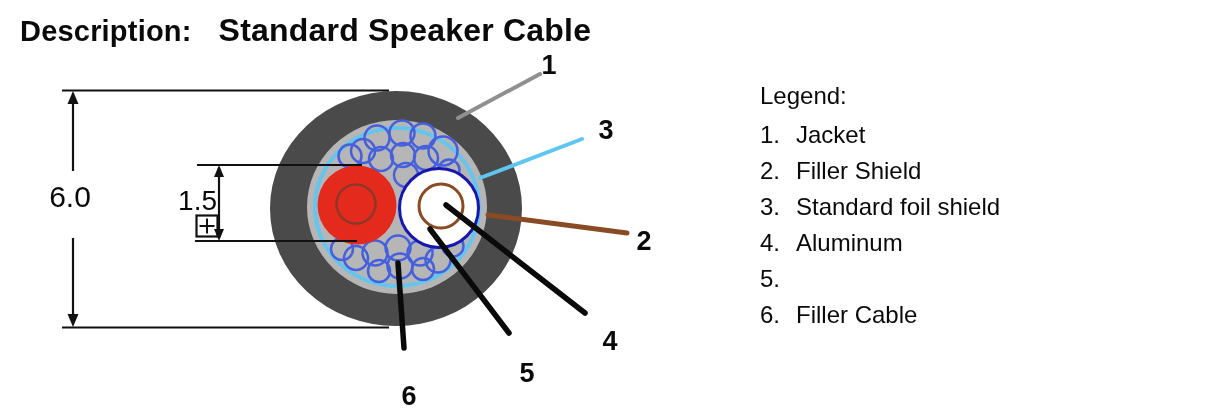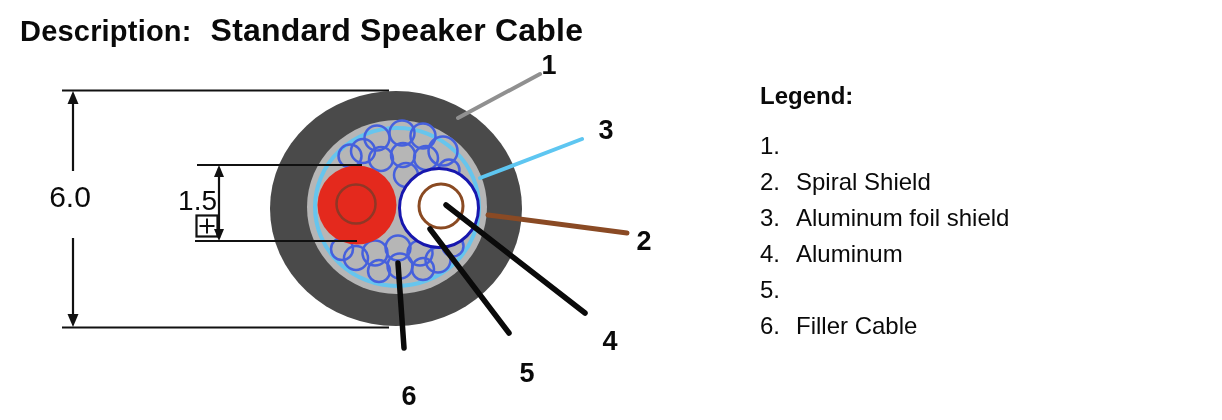--- a/index.html
+++ b/index.html
@@ -3,27 +3,27 @@
 <meta charset="utf-8">
 <style>
   html,body{margin:0;padding:0;}
   body{
     width:1222px;height:420px;position:relative;background:#ffffff;
     font-family:"Liberation Sans","DejaVu Sans",sans-serif;color:#0a0a0a;
     overflow:hidden;
   }
   .title-row{
     position:absolute;left:20px;top:12px;
-    display:flex;align-items:baseline;white-space:nowrap;
+    display:flex;align-items:baseline;white-space:nowrap;gap:16px;
   }
   .title-prefix{font-size:29px;font-weight:bold;letter-spacing:0.2px;}
-  .title-name{font-size:32px;font-weight:bold;margin-left:19px;letter-spacing:0.2px;}
+  .title-name{font-size:32px;font-weight:bold;margin-left:11px;letter-spacing:0.2px;}
   .diagram-svg{position:absolute;left:0;top:0;}
   .legend{position:absolute;left:760px;top:81px;width:330px;}
-  .legend-title{font-size:24px;font-weight:bold;line-height:30px;margin-bottom:17px;}
+  .legend-title{font-size:24px;font-weight:normal;line-height:30px;margin-bottom:6px;}
   .legend-item{display:flex;font-size:24px;line-height:36px;}
   .legend-item .num{width:36px;flex:0 0 36px;}
   .legend-item .lbl{flex:1;}
   text.dim{font-size:30px;fill:#0a0a0a;}
   text.dim-small{font-size:28px;fill:#0a0a0a;}
   text.callout-num{font-size:27px;font-weight:bold;fill:#0a0a0a;}
 </style>
 </head>
 <body>
 
@@ -104,28 +104,29 @@
   <text class="callout-num" x="644" y="250" text-anchor="middle">2</text>
   <text class="callout-num" x="610" y="350" text-anchor="middle">4</text>
   <text class="callout-num" x="527" y="382" text-anchor="middle">5</text>
   <text class="callout-num" x="409" y="405" text-anchor="middle">6</text>
 </svg>
 
 <div class="legend">
   <div class="legend-title">Legend:</div>
   <div class="legend-item">
     <span class="num">1.</span>
+    <span class="lbl">Jacket</span>
   </div>
   <div class="legend-item">
     <span class="num">2.</span>
-    <span class="lbl">Spiral Shield</span>
+    <span class="lbl">Filler Shield</span>
   </div>
   <div class="legend-item">
     <span class="num">3.</span>
-    <span class="lbl">Aluminum foil shield</span>
+    <span class="lbl">Standard foil shield</span>
   </div>
   <div class="legend-item">
     <span class="num">4.</span>
     <span class="lbl">Aluminum</span>
   </div>
   <div class="legend-item">
     <span class="num">5.</span>
   </div>
   <div class="legend-item">
     <span class="num">6.</span>

